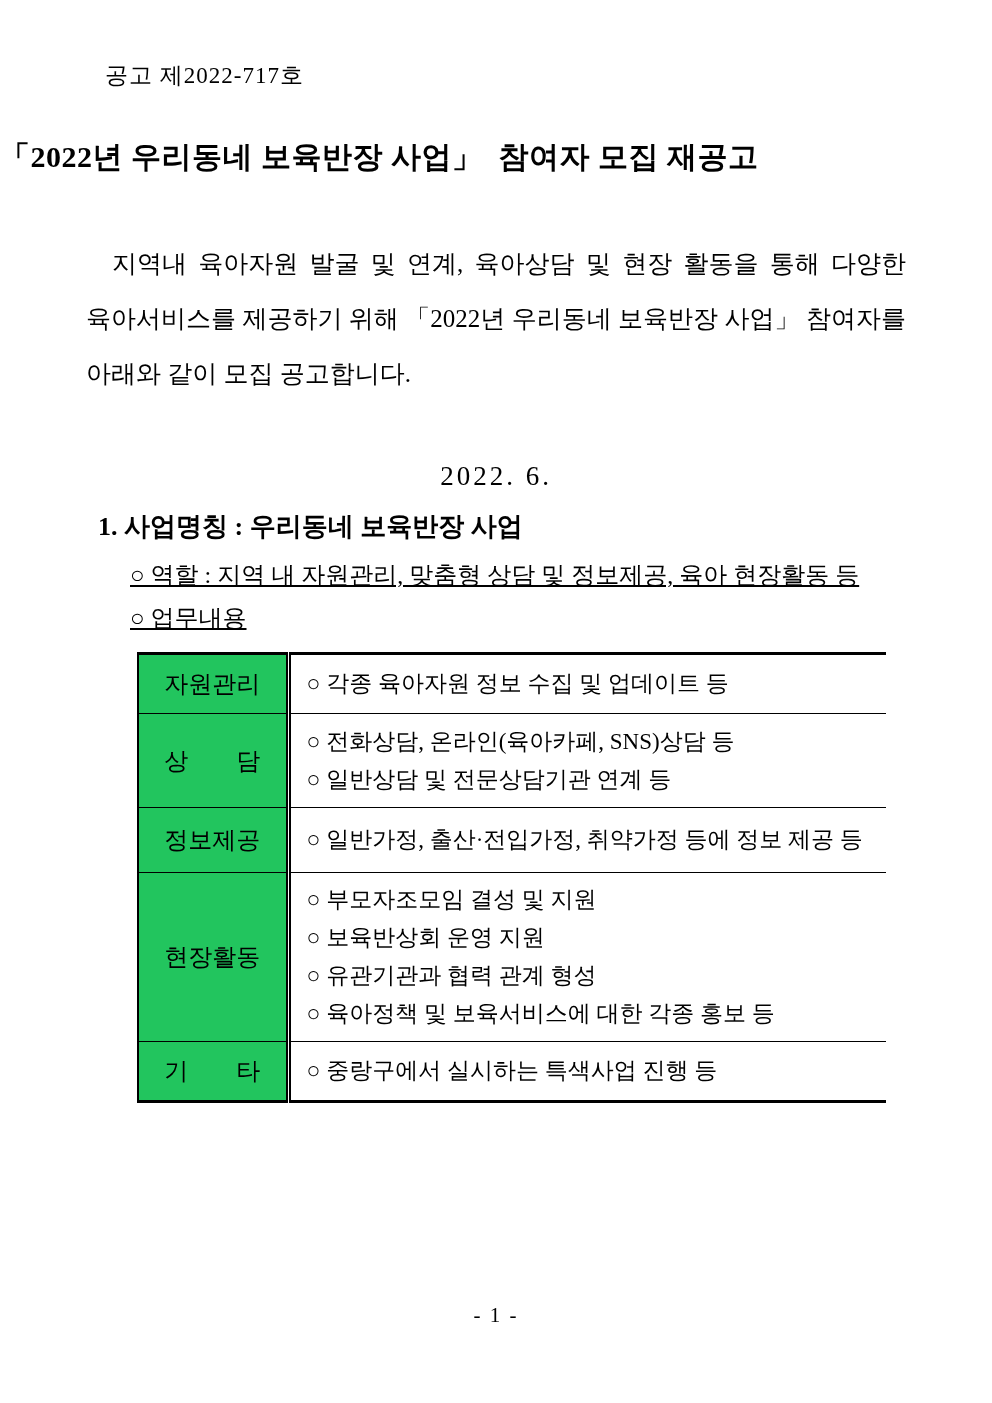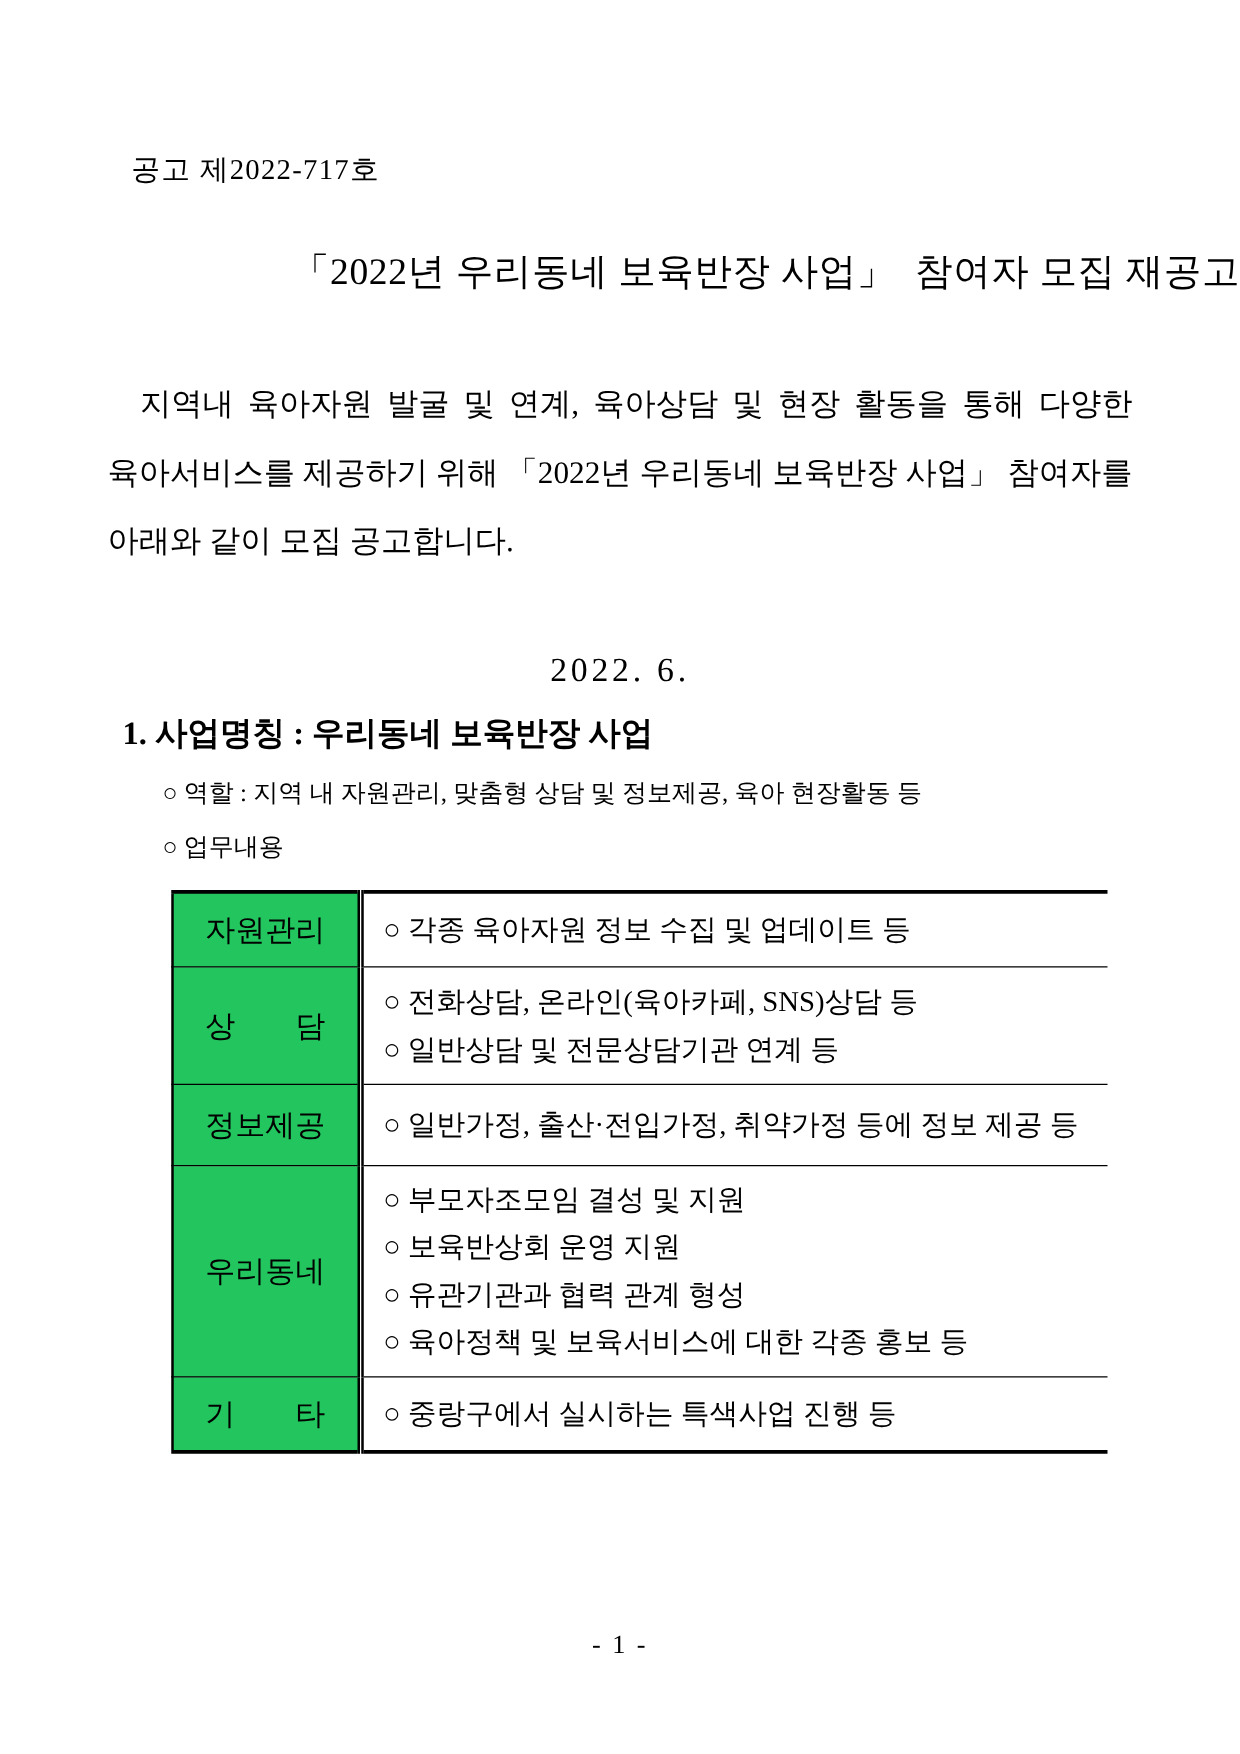--- a/index.html
+++ b/index.html
@@ -10,30 +10,30 @@
     color: #000000;
   }
   .page {
     position: relative;
     width: 992px;
     height: 1403px;
     background: #ffffff;
     overflow: hidden;
   }
   .doc-number {
-    padding-top: 120px;
+    padding-top: 60px;
     margin-left: 105px;
     font-size: 23px;
     letter-spacing: 1px;
   }
   .title {
     margin-top: 46px;
-    text-align: right;
+    text-align: left;
     font-size: 30px;
-    font-weight: normal;
+    font-weight: bold;
     white-space: pre;
     letter-spacing: 0.5px;
   }
   .intro {
     margin: 58px 86px 0 86px;
     font-size: 25px;
   }
   .intro-line {
     line-height: 55px;
     text-align: justify;
@@ -56,21 +56,22 @@
     letter-spacing: 9px;
   }
   .section-list {
     margin: 12px 0 0 98px;
     font-size: 26px;
     font-weight: bold;
   }
   .section-item { line-height: 46px; }
   .bullet-list {
     margin: 4px 0 0 130px;
-    font-size: 20px;
+    font-size: 24px;
+    text-decoration: underline;
   }
   .bullet-item { line-height: 43px; }
   table.task-table {
     margin: 12px 0 0 137px;
     width: 749px;
     border-collapse: collapse;
     border-top: 3px solid #000;
     border-bottom: 3px solid #000;
     border-left: 2px solid #000;
     border-right: none;
@@ -147,21 +148,21 @@
           <div class="cell-line">○ 일반상담 및 전문상담기관 연계 등</div>
         </td>
       </tr>
       <tr class="row-h65">
         <td class="head-cell">정보제공</td>
         <td class="body-cell">
           <div class="cell-line">○ 일반가정, 출산·전입가정, 취약가정 등에 정보 제공 등</div>
         </td>
       </tr>
       <tr class="row-h157">
-        <td class="head-cell">우리동네</td>
+        <td class="head-cell">현장활동</td>
         <td class="body-cell">
           <div class="cell-line">○ 부모자조모임 결성 및 지원</div>
           <div class="cell-line">○ 보육반상회 운영 지원</div>
           <div class="cell-line">○ 유관기관과 협력 관계 형성</div>
           <div class="cell-line">○ 육아정책 및 보육서비스에 대한 각종 홍보 등</div>
         </td>
       </tr>
       <tr class="row-h60">
         <td class="head-cell">기　　타</td>
         <td class="body-cell">

